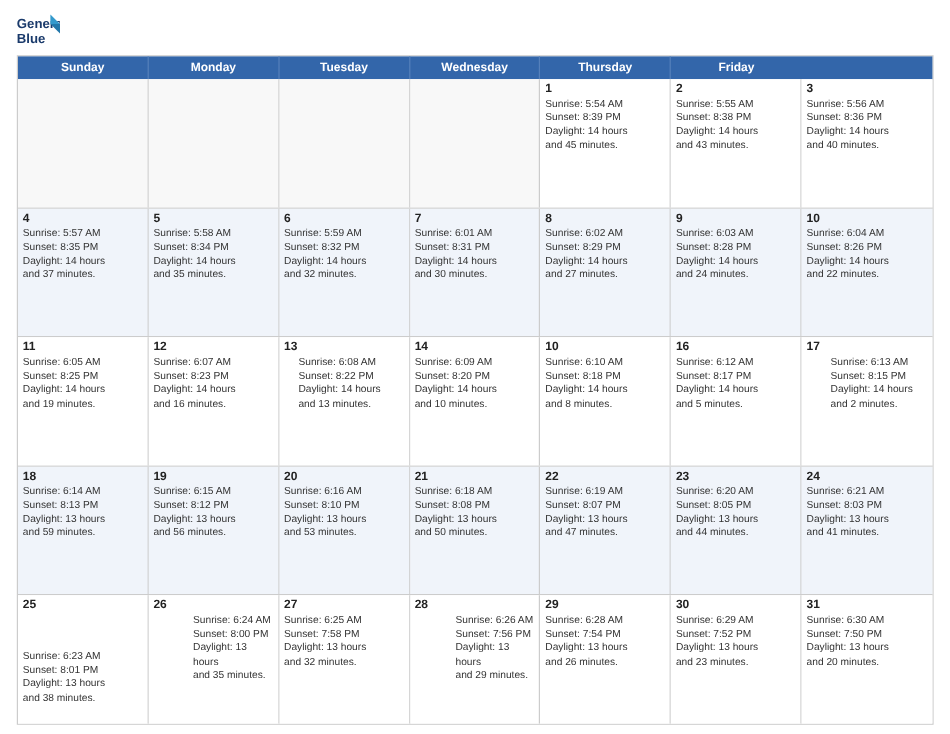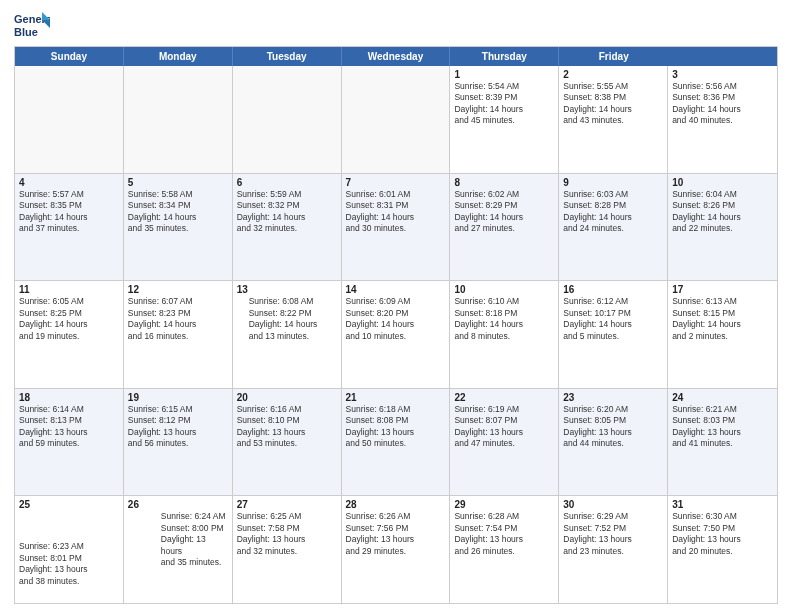--- a/index.html
+++ b/index.html
@@ -242,27 +242,27 @@
           <div class="cal-cell">
             <span class="day-num">10</span>
             <div class="cell-text" style="white-space: pre-line;">Sunrise: 6:10 AM
 Sunset: 8:18 PM
 Daylight: 14 hours
 and 8 minutes.</div>
           </div>
           <div class="cal-cell">
             <span class="day-num">16</span>
             <div class="cell-text" style="white-space: pre-line;">Sunrise: 6:12 AM
-Sunset: 10:17 PM
+Sunset: 8:17 PM
 Daylight: 14 hours
 and 5 minutes.</div>
           </div>
           <div class="cal-cell">
             <span class="day-num">17</span>
-            <div class="cell-text" style="white-space: pre-line;">Sunrise: 6:13 AM
+            <div class="cell-text" style="white-space: pre-line; margin-left: 20px;">Sunrise: 6:13 AM
 Sunset: 8:15 PM
 Daylight: 14 hours
 and 2 minutes.</div>
           </div>
         </div>
         <div class="cal-row">
           <div class="cal-cell alt-row">
             <span class="day-num">18</span>
             <div class="cell-text" style="white-space: pre-line;">Sunrise: 6:14 AM
 Sunset: 8:13 PM
@@ -329,21 +329,21 @@
           </div>
           <div class="cal-cell">
             <span class="day-num">27</span>
             <div class="cell-text" style="white-space: pre-line;">Sunrise: 6:25 AM
 Sunset: 7:58 PM
 Daylight: 13 hours
 and 32 minutes.</div>
           </div>
           <div class="cal-cell">
             <span class="day-num">28</span>
-            <div class="cell-text" style="white-space: pre-line;">Sunrise: 6:26 AM
+            <div class="cell-text" style="white-space: pre-line; margin-left: 34px;">Sunrise: 6:26 AM
 Sunset: 7:56 PM
 Daylight: 13 hours
 and 29 minutes.</div>
           </div>
           <div class="cal-cell">
             <span class="day-num">29</span>
             <div class="cell-text" style="white-space: pre-line;">Sunrise: 6:28 AM
 Sunset: 7:54 PM
 Daylight: 13 hours
 and 26 minutes.</div>

